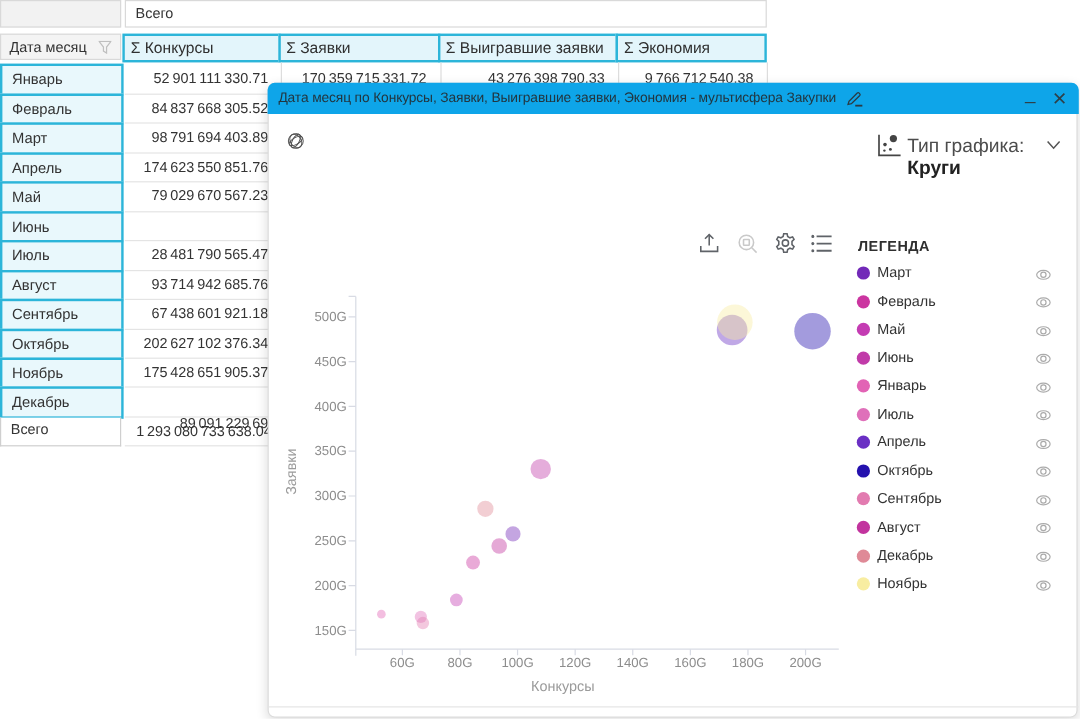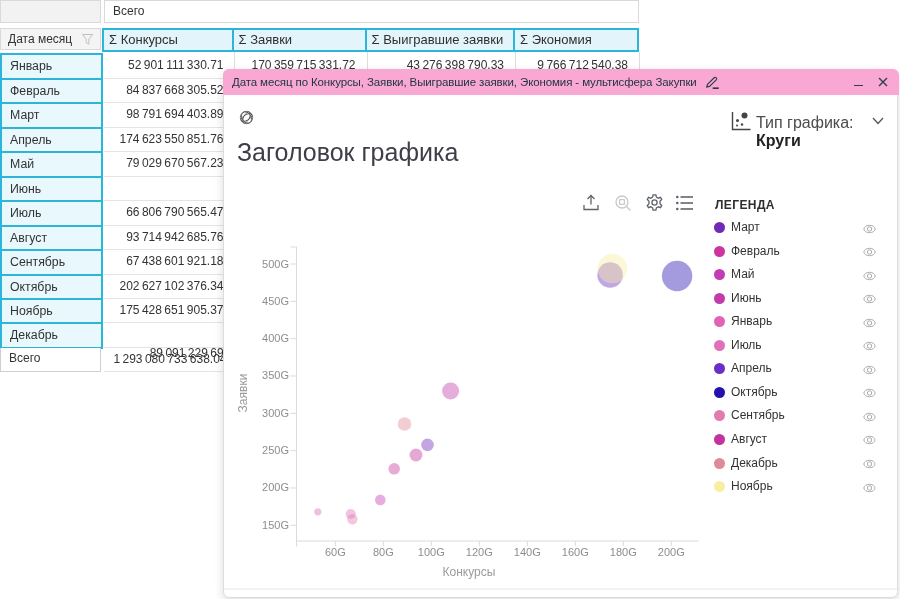--- a/index.html
+++ b/index.html
@@ -25,21 +25,21 @@
 <div class="cell" style="left:0;top:77.68px;width:102.5px;height:26.48px;background:#e9f8fc;border:2px solid #2cb5d9;padding-left:8px;line-height:22.48px;font-size:12.3px">Февраль</div>
 <div class="cell num" style="left:104.0px;top:79.68px;width:119.5px;height:22.48px;line-height:21.48px">84 837 668 305.52</div>
 <div class="cell" style="left:0;top:102.16px;width:102.5px;height:26.48px;background:#e9f8fc;border:2px solid #2cb5d9;padding-left:8px;line-height:22.48px;font-size:12.3px">Март</div>
 <div class="cell num" style="left:104.0px;top:104.16px;width:119.5px;height:22.48px;line-height:21.48px">98 791 694 403.89</div>
 <div class="cell" style="left:0;top:126.64px;width:102.5px;height:26.48px;background:#e9f8fc;border:2px solid #2cb5d9;padding-left:8px;line-height:22.48px;font-size:12.3px">Апрель</div>
 <div class="cell num" style="left:104.0px;top:128.64px;width:119.5px;height:22.48px;line-height:21.48px">174 623 550 851.76</div>
 <div class="cell" style="left:0;top:151.12px;width:102.5px;height:26.48px;background:#e9f8fc;border:2px solid #2cb5d9;padding-left:8px;line-height:22.48px;font-size:12.3px">Май</div>
 <div class="cell num" style="left:104.0px;top:153.12px;width:119.5px;height:22.48px;line-height:21.48px">79 029 670 567.23</div>
 <div class="cell" style="left:0;top:175.60000000000002px;width:102.5px;height:26.48px;background:#e9f8fc;border:2px solid #2cb5d9;padding-left:8px;line-height:22.48px;font-size:12.3px">Июнь</div>
 <div class="cell" style="left:0;top:200.07999999999998px;width:102.5px;height:26.48px;background:#e9f8fc;border:2px solid #2cb5d9;padding-left:8px;line-height:22.48px;font-size:12.3px">Июль</div>
-<div class="cell num" style="left:104.0px;top:202.07999999999998px;width:119.5px;height:22.48px;line-height:21.48px">66 806 790 565.47</div>
+<div class="cell num" style="left:104.0px;top:202.07999999999998px;width:119.5px;height:22.48px;line-height:21.48px">28 481 790 565.47</div>
 <div class="cell" style="left:0;top:224.56px;width:102.5px;height:26.48px;background:#e9f8fc;border:2px solid #2cb5d9;padding-left:8px;line-height:22.48px;font-size:12.3px">Август</div>
 <div class="cell num" style="left:104.0px;top:226.56px;width:119.5px;height:22.48px;line-height:21.48px">93 714 942 685.76</div>
 <div class="cell" style="left:0;top:249.04000000000002px;width:102.5px;height:26.48px;background:#e9f8fc;border:2px solid #2cb5d9;padding-left:8px;line-height:22.48px;font-size:12.3px">Сентябрь</div>
 <div class="cell num" style="left:104.0px;top:251.04000000000002px;width:119.5px;height:22.48px;line-height:21.48px">67 438 601 921.18</div>
 <div class="cell" style="left:0;top:273.52px;width:102.5px;height:26.48px;background:#e9f8fc;border:2px solid #2cb5d9;padding-left:8px;line-height:22.48px;font-size:12.3px">Октябрь</div>
 <div class="cell num" style="left:104.0px;top:275.52px;width:119.5px;height:22.48px;line-height:21.48px">202 627 102 376.34</div>
 <div class="cell" style="left:0;top:298.0px;width:102.5px;height:26.48px;background:#e9f8fc;border:2px solid #2cb5d9;padding-left:8px;line-height:22.48px;font-size:12.3px">Ноябрь</div>
 <div class="cell num" style="left:104.0px;top:300.0px;width:119.5px;height:22.48px;line-height:21.48px">175 428 651 905.37</div>
 <div class="cell" style="left:0;top:322.48px;width:102.5px;height:26.48px;background:#e9f8fc;border:2px solid #2cb5d9;padding-left:8px;line-height:22.48px;font-size:12.3px">Декабрь</div>
 <div class="cell num" style="left:104.0px;top:343px;width:143px;height:22.48px;line-height:21.48px">89 091 229 695.94</div>
@@ -60,21 +60,21 @@
 <div style="position:absolute;left:104.0px;top:200.07999999999998px;width:535.0px;height:1px;background:#e4e4e4"></div>
 <div style="position:absolute;left:104.0px;top:224.56px;width:535.0px;height:1px;background:#e4e4e4"></div>
 <div style="position:absolute;left:104.0px;top:249.04000000000002px;width:535.0px;height:1px;background:#e4e4e4"></div>
 <div style="position:absolute;left:104.0px;top:273.52px;width:535.0px;height:1px;background:#e4e4e4"></div>
 <div style="position:absolute;left:104.0px;top:298.0px;width:535.0px;height:1px;background:#e4e4e4"></div>
 <div style="position:absolute;left:104.0px;top:322.48px;width:535.0px;height:1px;background:#e4e4e4"></div>
 <div style="position:absolute;left:104.0px;top:346.96px;width:535.0px;height:1px;background:#e4e4e4"></div>
 <div style="position:absolute;left:104.0px;top:371.44px;width:535.0px;height:1px;background:#e4e4e4"></div>
 
 <div style="position:absolute;left:223px;top:69px;width:675px;height:529px;background:#fff;border:1px solid #dcdcdc;border-radius:6px;box-shadow:0 3px 10px rgba(0,0,0,0.14)">
-  <div style="position:absolute;left:-1px;top:-1px;width:676px;height:26px;background:#f9a8d4;border-radius:6px 6px 0 0">
+  <div style="position:absolute;left:-1px;top:-1px;width:676px;height:26px;background:#0ea5e9;border-radius:6px 6px 0 0">
     <div style="position:absolute;left:9px;top:6.5px;font-size:11.5px;letter-spacing:-0.11px;color:#223640">Дата месяц по Конкурсы, Заявки, Выигравшие заявки, Экономия - мультисфера Закупки</div>
     <svg style="position:absolute;left:481px;top:7px" width="15" height="13" viewBox="0 0 14 13">
 <g fill="none" stroke="#2a3b44" stroke-width="1.1">
 <path d="M2.2 11 L3 8.4 L9.9 1.5 Q10.7 0.8 11.7 1.8 Q12.7 2.8 12 3.6 L5 10.4 L2.2 11 Z"></path>
 <line x1="8.2" y1="12.2" x2="14.2" y2="12.2" stroke-width="1.7"></line>
 </g>
         </svg>
     <div style="position:absolute;left:630.5px;top:15.5px;width:9px;height:0;border-top:1.8px solid #2e4049"></div>
     <svg style="position:absolute;left:655px;top:8px" width="10" height="10" viewBox="0 0 10 10">
           <path d="M1 1 L9 9 M9 1 L1 9" stroke="#2e4049" stroke-width="1.4"></path>
@@ -121,21 +121,20 @@
 <svg style="position:absolute;left:452px;top:125px" width="18" height="16" viewBox="0 0 18 16">
 <g stroke="#5f6368" stroke-width="1.6">
 <line x1="4.5" y1="2" x2="17" y2="2"></line>
 <line x1="4.5" y1="8" x2="17" y2="8"></line>
 <line x1="4.5" y1="14" x2="17" y2="14"></line>
 </g>
 <circle cx="1.3" cy="2" r="1.3" fill="#5f6368"></circle>
 <circle cx="1.3" cy="8" r="1.3" fill="#5f6368"></circle>
 <circle cx="1.3" cy="14" r="1.3" fill="#5f6368"></circle>
 </svg>
-  <div style="position:absolute;left:13px;top:67.5px;font-size:25px;color:#3e3e48">Заголовок графика</div>
   <div style="position:absolute;left:532px;top:44px;font-size:16px;color:#4c4c4c">Тип графика: <b style="color:#222">Круги</b></div>
   <svg style="position:absolute;left:0;top:0" width="675" height="529" viewBox="0 0 675 529">
 <line x1="72.5" y1="177.0" x2="72.5" y2="476.5" stroke="#d8dbe4" stroke-width="1"></line>
 <line x1="66.5" y1="177.0" x2="72.5" y2="177.0" stroke="#d8dbe4" stroke-width="1"></line>
 <line x1="72.5" y1="471.0" x2="475.0" y2="471.0" stroke="#d8dbe4" stroke-width="1"></line>
 <line x1="66.5" y1="194.0" x2="72.5" y2="194.0" stroke="#d8dbe4" stroke-width="1"></line>
 <text x="65" y="197.5" text-anchor="end" class="tick">500G</text>
 <line x1="66.5" y1="231.32999999999998" x2="72.5" y2="231.32999999999998" stroke="#d8dbe4" stroke-width="1"></line>
 <text x="65" y="234.82999999999998" text-anchor="end" class="tick">450G</text>
 <line x1="66.5" y1="268.65999999999997" x2="72.5" y2="268.65999999999997" stroke="#d8dbe4" stroke-width="1"></line>

